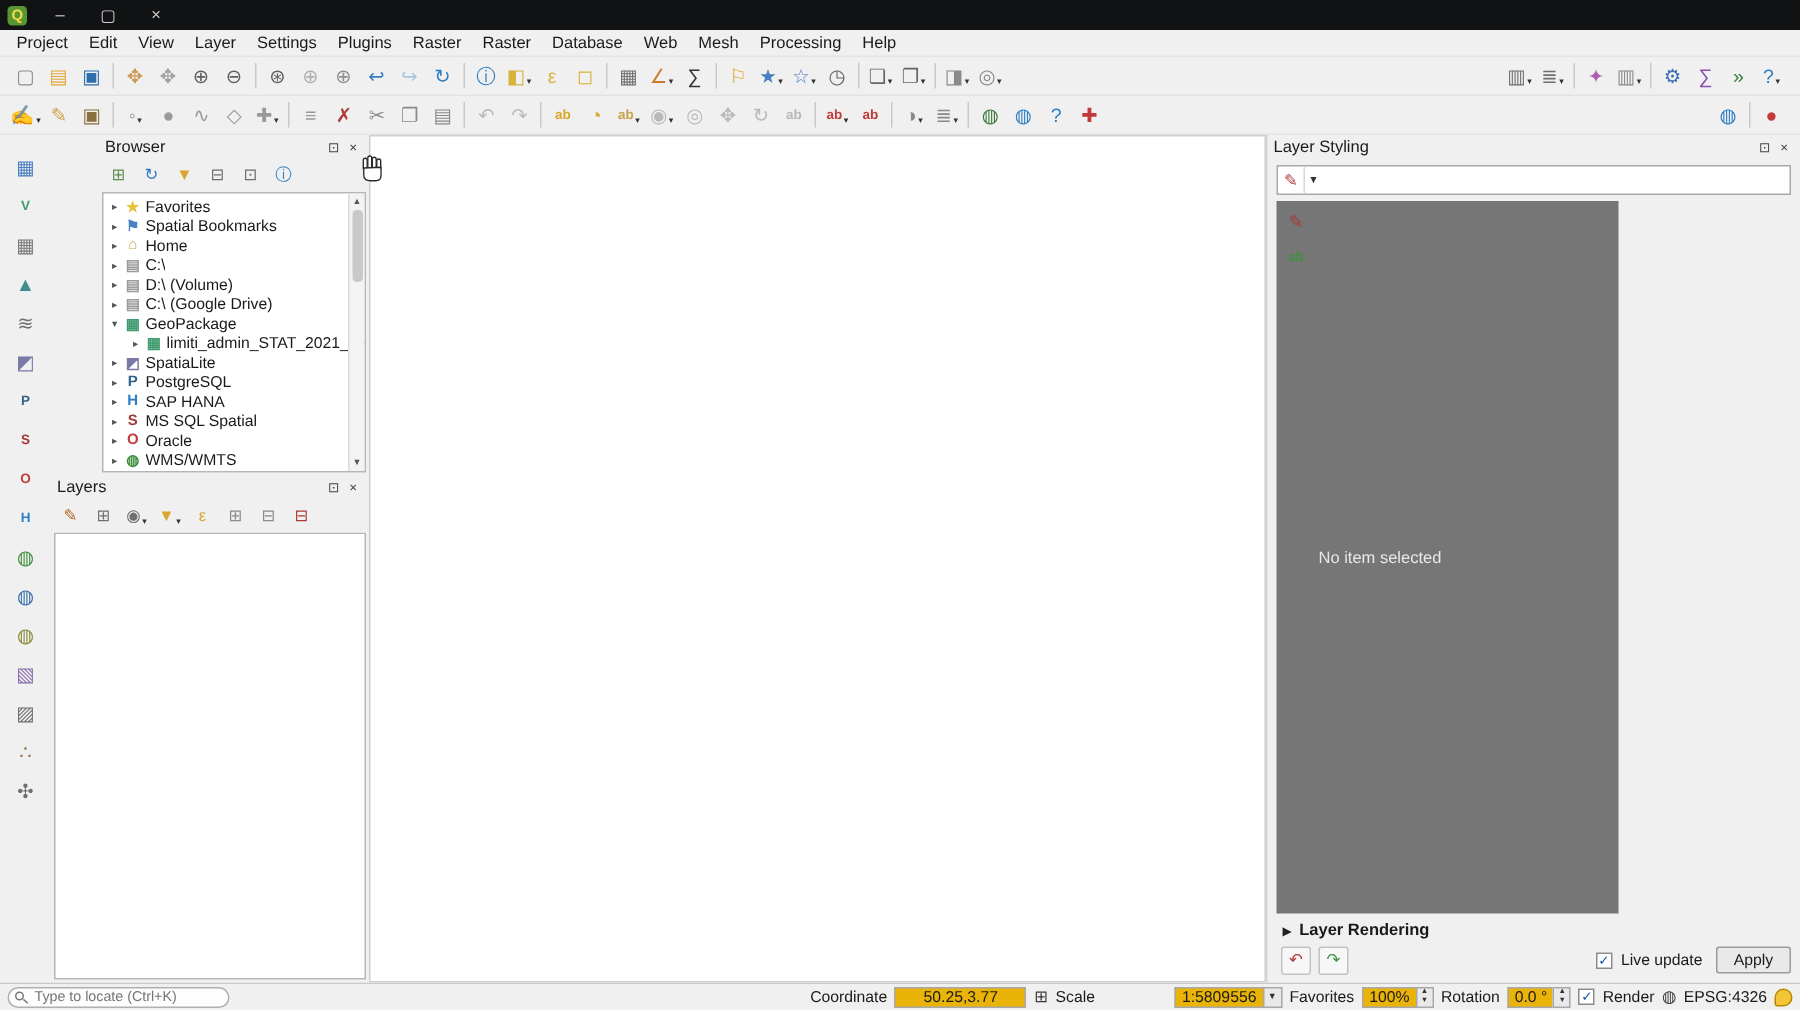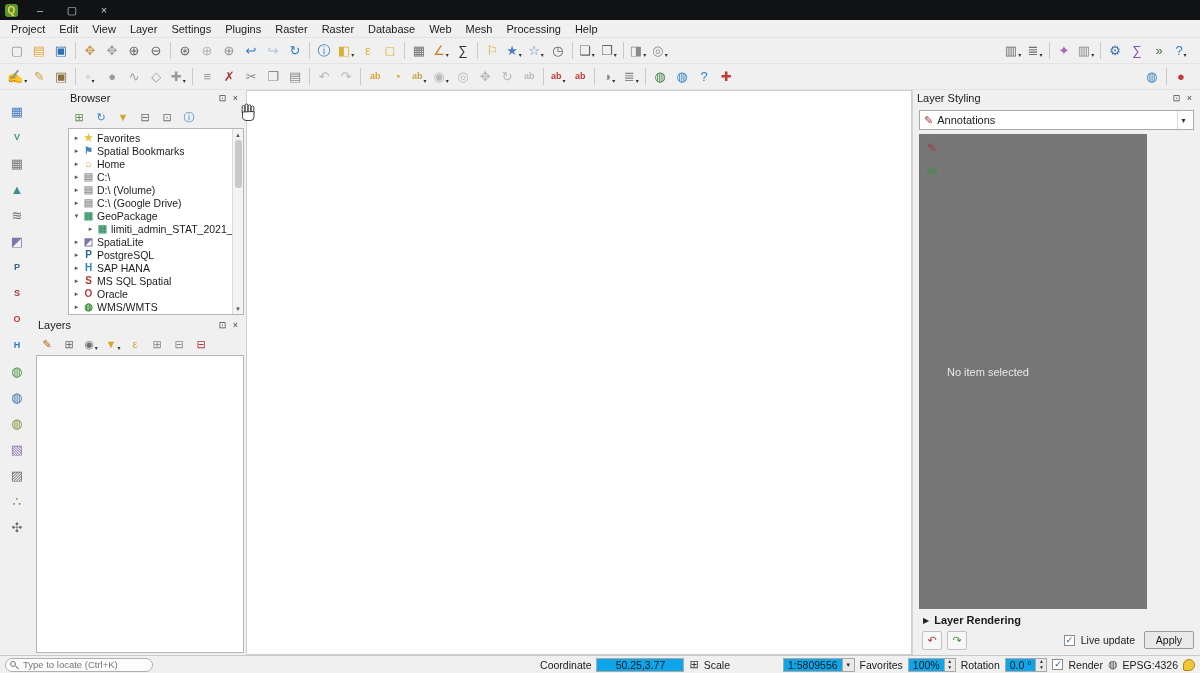--- a/index.html
+++ b/index.html
@@ -52,21 +52,21 @@
   .tree-scrollbar { position:absolute; top:0; right:0; width:11px; height:100%; background:#f3f3f3; border-left:1px solid #dcdcdc; display:flex; flex-direction:column; align-items:center; }
   .sb-arrow { height:11px; font-size:6px; color:#555; display:flex; align-items:center; }
   .sb-thumb { width:7px; height:48px; background:#c9c9c9; border-radius:3px; }
   .sb-spacer { flex:1; }
 
   .layers-empty { background:#fff; border:1px solid #b6b6b6; height:100%; }
 
   .canvas { flex:1; background:#fff; border:1px solid #cfcfcf; }
 
   
-  .styling { width:288px; flex:none; border-left:1px solid #d4d4d4; display:flex; flex-direction:column; background:#f0f0f0; }
+  .styling { width:356px; flex:none; border-left:1px solid #d4d4d4; display:flex; flex-direction:column; background:#f0f0f0; }
   .styling-combo { margin:4px 6px 2px 6px; height:20px; background:#fff; border:1px solid #a8a8a8; display:flex; align-items:center; padding:0 4px; gap:4px; }
   .combo-icon { font-size:11px; }
   .combo-text { flex:1; font-size:11px; }
   .combo-arrow { font-size:7px; color:#333; padding:0 2px; border-left:1px solid #d8d8d8; height:100%; display:flex; align-items:center; }
   .styling-body { flex:1; padding:2px 6px; }
   .styling-dark { width:228px; height:100%; background:#767676; position:relative; }
   .styling-tabs { position:absolute; top:4px; left:2px; display:flex; flex-direction:column; gap:5px; }
   .styling-tabs .tbtn { width:19px; height:19px; font-size:12px; }
   .no-item-text { position:absolute; left:28px; top:50%; transform:translateY(-50%); color:#e8e8e8; font-size:11px; }
   .layer-rendering-row { height:18px; display:flex; align-items:center; gap:5px; padding:0 10px; }
@@ -79,21 +79,21 @@
   .check-label { font-size:10.5px; margin:0 6px 0 3px; }
   .apply-btn { width:50px; height:18px; background:#e9e9e9; border:1px solid #9a9a9a; border-radius:2px; display:flex; align-items:center; justify-content:center; font-size:10.5px; }
 
   
   .statusbar { height:18px; background:#f0f0f0; border-top:1px solid #c9c9c9; display:flex; align-items:center; padding:0 5px; gap:5px; font-size:10.5px; }
   .locator { position:relative; width:148px; height:14px; flex:none; }
   .locator input { width:100%; height:100%; border:1px solid #b0b0b0; border-radius:7px; background:#fdfdfd; font-family:"Liberation Sans",sans-serif; font-size:9.5px; color:#777; padding:0 4px 0 17px; outline:none; }
   .locator-glass { position:absolute; left:5px; top:3px; width:6px; height:6px; border:1.2px solid #777; border-radius:50%; }
   .locator-glass::after { content:""; position:absolute; left:4px; top:5px; width:4px; height:1.2px; background:#777; transform:rotate(40deg); }
   .sb-label { color:#1a1a1a; }
-  .sb-box { background:#0ea5e9; border:1px solid #a8a8a8; height:14px; display:flex; align-items:center; justify-content:center; padding:0 4px; }
+  .sb-box { background:#eab308; border:1px solid #a8a8a8; height:14px; display:flex; align-items:center; justify-content:center; padding:0 4px; }
   .coord-box { width:88px; }
   .sb-icon { font-size:11px; color:#3a3a3a; }
   .combo-sm { display:flex; align-items:center;padding-left:48px; }
   .combo-sm .sb-box { border-right:none; }
   .combo-sm .arrow-box { width:13px; height:14px; border:1px solid #a8a8a8; background:#e9e9e9; display:flex; align-items:center; justify-content:center; font-size:6px; color:#333; }
   .spin { display:flex; align-items:center; }
   .spin .sb-box { border-right:none; }
   .spin .spin-arrows { width:12px; height:14px; border:1px solid #a8a8a8; background:#e9e9e9; display:flex; flex-direction:column; align-items:center; justify-content:center; font-size:5px; line-height:1.1; color:#333; }
   .msg-icon { width:12px; height:12px; border-radius:50% 50% 50% 2px; background:#f3c537; border:1px solid #b58900; }
 
@@ -636,21 +636,20 @@
   <div class="canvas"></div>
 
   <div class="styling">
     <div class="panel-header">
       <span class="panel-title">Layer Styling</span>
       <span class="panel-hbtn">⊡</span>
       <span class="panel-hbtn">×</span>
     </div>
     <div class="styling-combo">
       <span class="combo-icon" style="color:#b03a3a;">✎</span>
-      <span class="combo-text">Annotations</span>
       <span class="combo-arrow">▼</span>
     </div>
     <div class="styling-body">
       <div class="styling-dark">
         <div class="styling-tabs">
 
         <span class="tbtn">
               <span class="glyph" style="color: rgb(163, 58, 58);">✎</span>
             </span>
             <span class="tbtn small-text">

